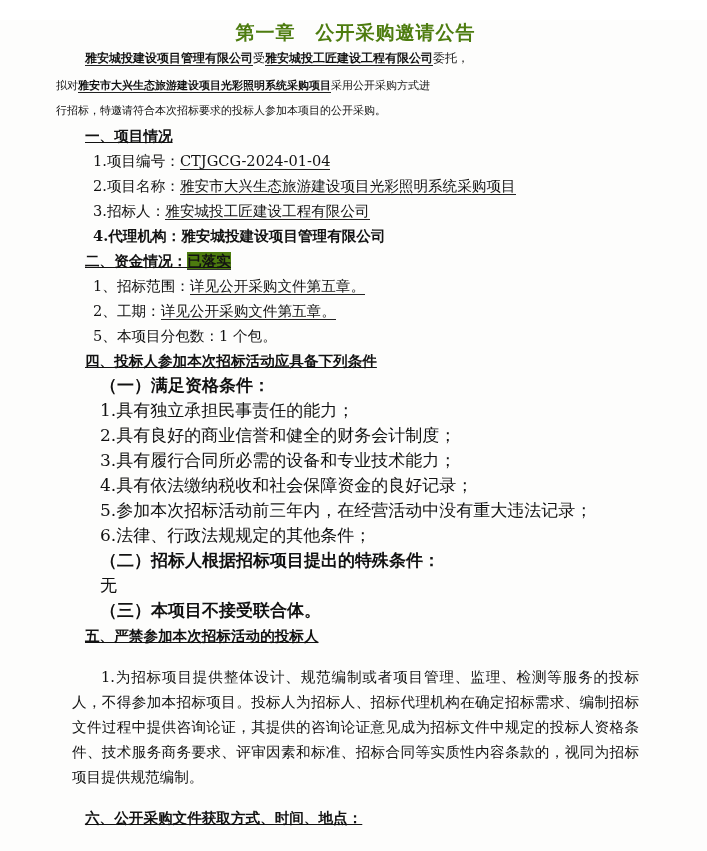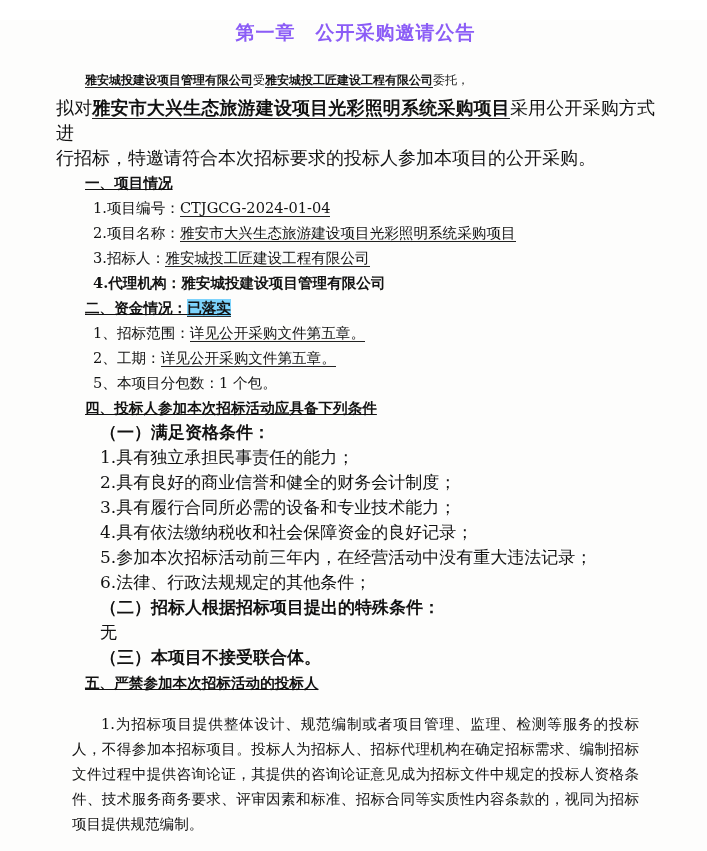--- a/index.html
+++ b/index.html
@@ -21,22 +21,21 @@
     background: #fdfdfc;
     box-sizing: border-box;
     padding: 0 52px 0 56px;
   }
   .doc-title {
     text-align: center;
     font-size: 19px;
     font-weight: bold;
     letter-spacing: 1px;
     margin-top: 20px;
-    margin-bottom: 22px;
-    color: #8b5cf6;
+    color: #4d7c0f;
   }
   .para {
     font-size: 12px;
     line-height: 25px;
     text-align: justify;
     margin: 0 0 2px 0;
     text-indent: 0;
   }
   .indent2 {
     text-indent: 29px;
@@ -69,32 +68,32 @@
     padding-left: 44px;
   }
   .sub-head {
     font-size: 17px;
     line-height: 25px;
     margin: 0;
     padding-left: 44px;
     font-weight: bold;
   }
   .highlight {
-    background: #7dd3fc;
+    background: #4d7c0f;
     border-bottom: 1px solid #333;
   }
   .block-para {
     font-size: 14.6px;
     line-height: 25px;
     text-align: justify;
     margin: 16px;
     text-indent: 29px;
   }
   .flow {
-    font-size: 18px;
+    font-size: 11px;
     line-height: 25px;
     text-align: justify;
     margin: 0;
   }
 </style>
 </head>
 <body>
 
 <div class="page">
 

